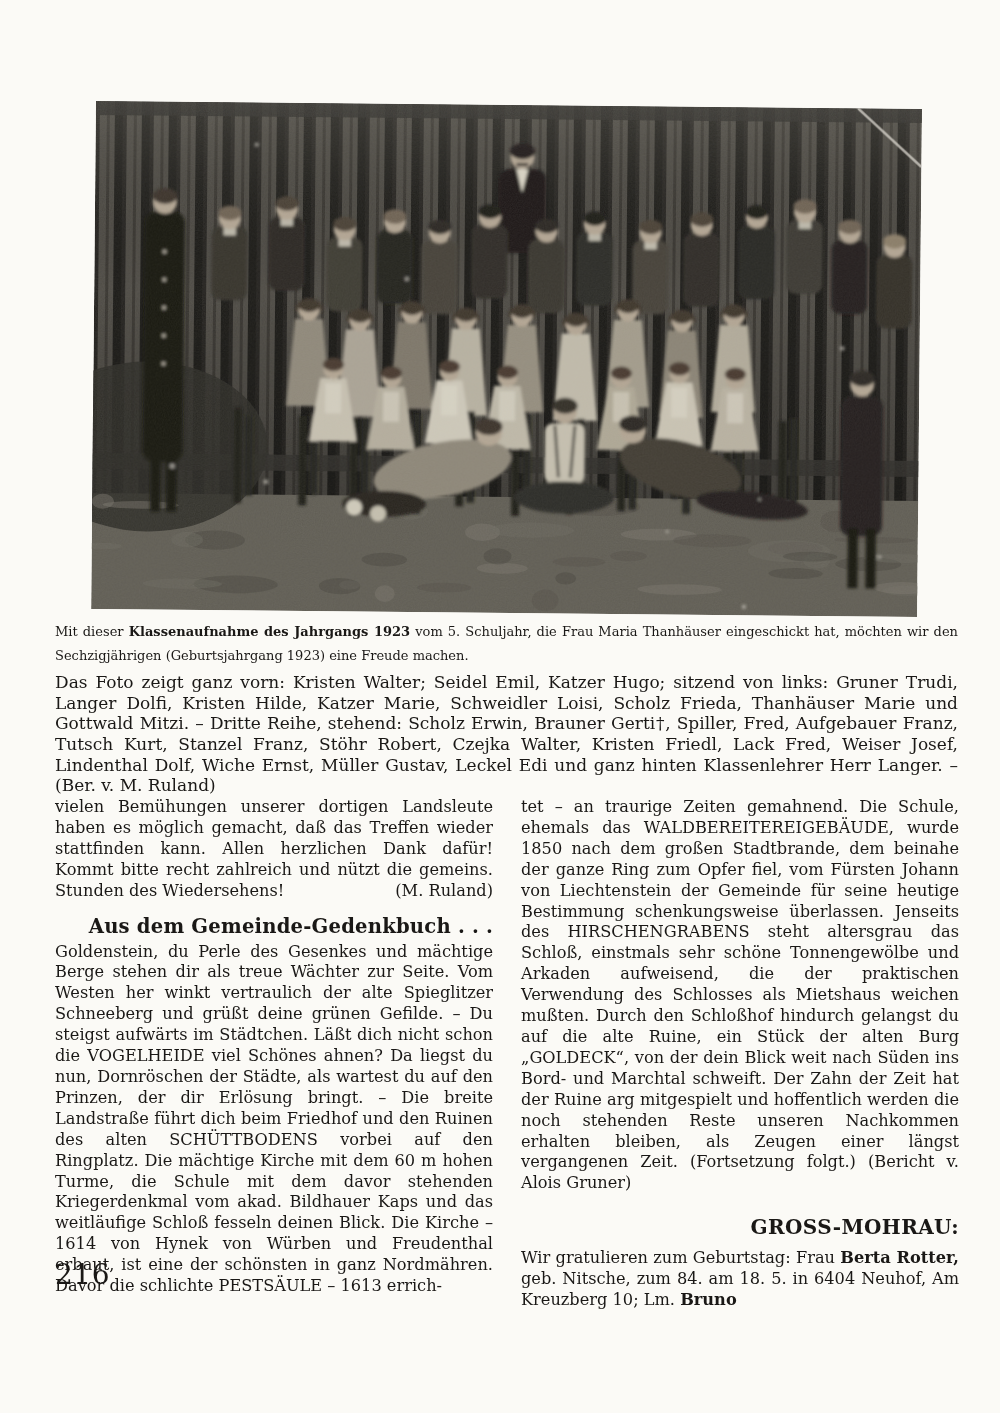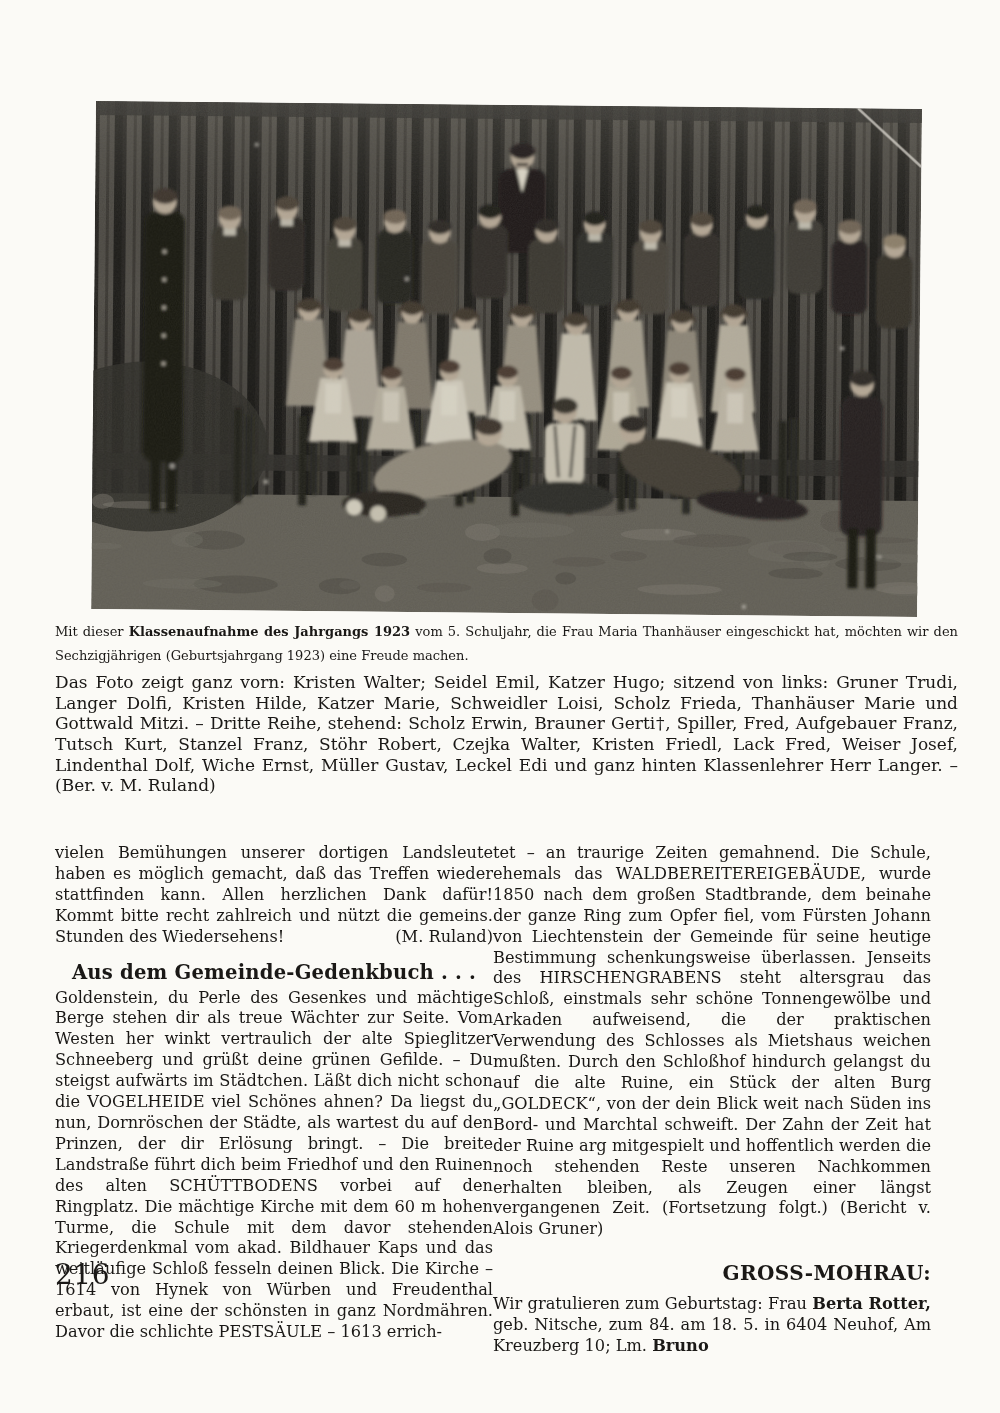--- a/index.html
+++ b/index.html
@@ -10,27 +10,27 @@
   }
   .photo{
     position:absolute;left:96px;top:101px;width:826px;height:508px;margin:0;
     transform:rotate(0.55deg);transform-origin:0 0;
   }
   .photo svg{display:block;width:100%;height:100%}
   .caption{position:absolute;left:55px;top:620px;width:903px}
   .caption-main{margin:0;font-size:13px;line-height:23.6px;text-align:justify}
   .caption-main .b{font-weight:bold}
   .caption-detail{margin:5px 0 0;font-size:17px;line-height:20.6px;text-align:justify}
-  .columns{position:absolute;left:55px;top:843px;width:905px;display:flex;}
+  .columns{position:absolute;left:55px;top:797px;width:905px;display:flex;gap:28px}
   .col{width:438px;font-size:16.2px;line-height:20.9px;text-align:justify;hyphens:manual}
   .col p{margin:0}
   .sig{float:right}
   .b{font-weight:bold}
   h2{font-family:inherit}
-  .h-gedenkbuch{font-size:19.6px;line-height:24px;margin:13px 0 3px;text-align:center;letter-spacing:.2px}
+  .h-gedenkbuch{font-size:19.6px;line-height:24px;margin:13px 0 3px;text-align:right;letter-spacing:.2px}
   .h-gross{font-size:20px;line-height:24px;margin:21px 0 9px;text-align:right;letter-spacing:.4px}
   .intro-line{display:block}
   .page-number{position:absolute;left:55px;top:1258px;font-size:28px;letter-spacing:.5px}
 </style>
 </head>
 <body>
 
 <figure class="photo" aria-label="Schwarz-weiße Klassenaufnahme: Schulklasse des Jahrgangs 1923 in mehreren Reihen vor einer Holzbretterwand, hinten in der Mitte der Klassenlehrer, vorne drei auf der Wiese sitzende bzw. liegende Buben.">
   <svg id="photo-art" viewBox="0 0 826 508" preserveAspectRatio="none" role="img">
     <defs>

